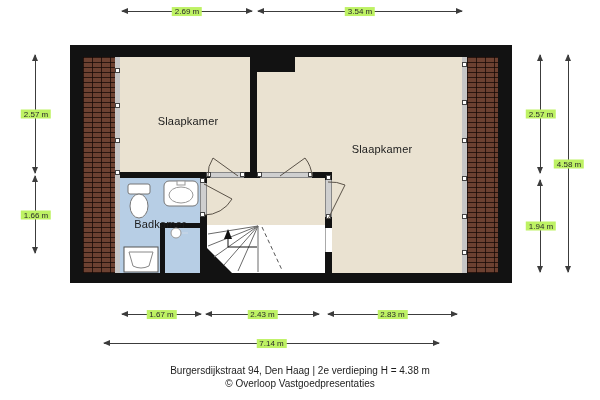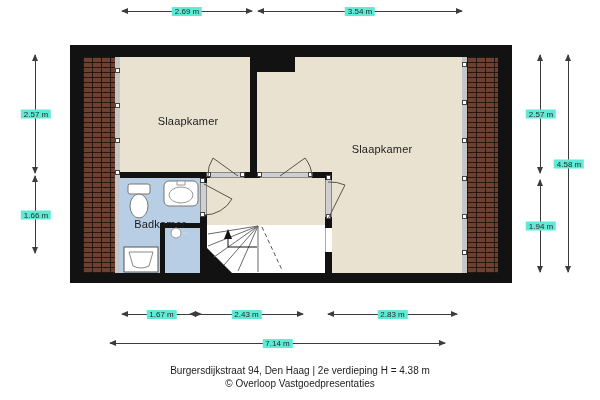--- a/index.html
+++ b/index.html
@@ -31,21 +31,21 @@
   .dimh{border-top:1px solid #3c3c3c;height:0;}
   .dimh:before,.dimh:after{content:"";position:absolute;top:-4px;width:0;height:0;
      border-top:3.5px solid transparent;border-bottom:3.5px solid transparent;}
   .dimh:before{left:-1px;border-right:7px solid #3c3c3c;}
   .dimh:after{right:-1px;border-left:7px solid #3c3c3c;}
   .dimv{border-left:1px solid #3c3c3c;width:0;}
   .dimv:before,.dimv:after{content:"";position:absolute;left:-4px;width:0;height:0;
      border-left:3.5px solid transparent;border-right:3.5px solid transparent;}
   .dimv:before{top:-1px;border-bottom:7px solid #3c3c3c;}
   .dimv:after{bottom:-1px;border-top:7px solid #3c3c3c;}
-  .dim-label{position:absolute;font-size:8px;color:#2a2a2a;background:#5eead4;padding:0 3px;white-space:nowrap;}
+  .dim-label{position:absolute;font-size:8px;color:#2a2a2a;background:#bef264;padding:0 3px;white-space:nowrap;}
   .dimh .dim-label{left:50%;top:0;transform:translate(-50%,-55%);}
   .dimv .dim-label{top:50%;left:0;transform:translate(-50%,-50%);}
   
   .caption{left:0;width:600px;text-align:center;font-size:10px;color:#1c1c1c;line-height:12.5px;}
   svg{position:absolute;left:0;top:0;}
 </style>
 </head>
 <body>
 
 <div id="canvas">
@@ -164,27 +164,27 @@
   <div class="abs dimv" style="left:540px;top:180px;height:92px;">
     <span class="dim-label">1.94 m</span>
     </div>
   <div class="abs dimv" style="left:568px;top:55px;height:217px;">
     <span class="dim-label">4.58 m</span>
     </div>
 
   <div class="abs dimh" style="left:122px;top:314px;width:79px;">
     <span class="dim-label">1.67 m</span>
     </div>
-  <div class="abs dimh" style="left:190px;top:314px;width:113px;">
+  <div class="abs dimh" style="left:206px;top:314px;width:113px;">
     <span class="dim-label">2.43 m</span>
     </div>
   <div class="abs dimh" style="left:328px;top:314px;width:129px;">
     <span class="dim-label">2.83 m</span>
     </div>
-  <div class="abs dimh" style="left:110px;top:343px;width:335px;">
+  <div class="abs dimh" style="left:104px;top:343px;width:335px;">
     <span class="dim-label">7.14 m</span>
     </div>
 
   <div class="abs caption" style="top:365px;">
     <div>Burgersdijkstraat 94, Den Haag | 2e verdieping H = 4.38 m</div>
     <div>© Overloop Vastgoedpresentaties</div>
   </div>
 
 </div>
 

